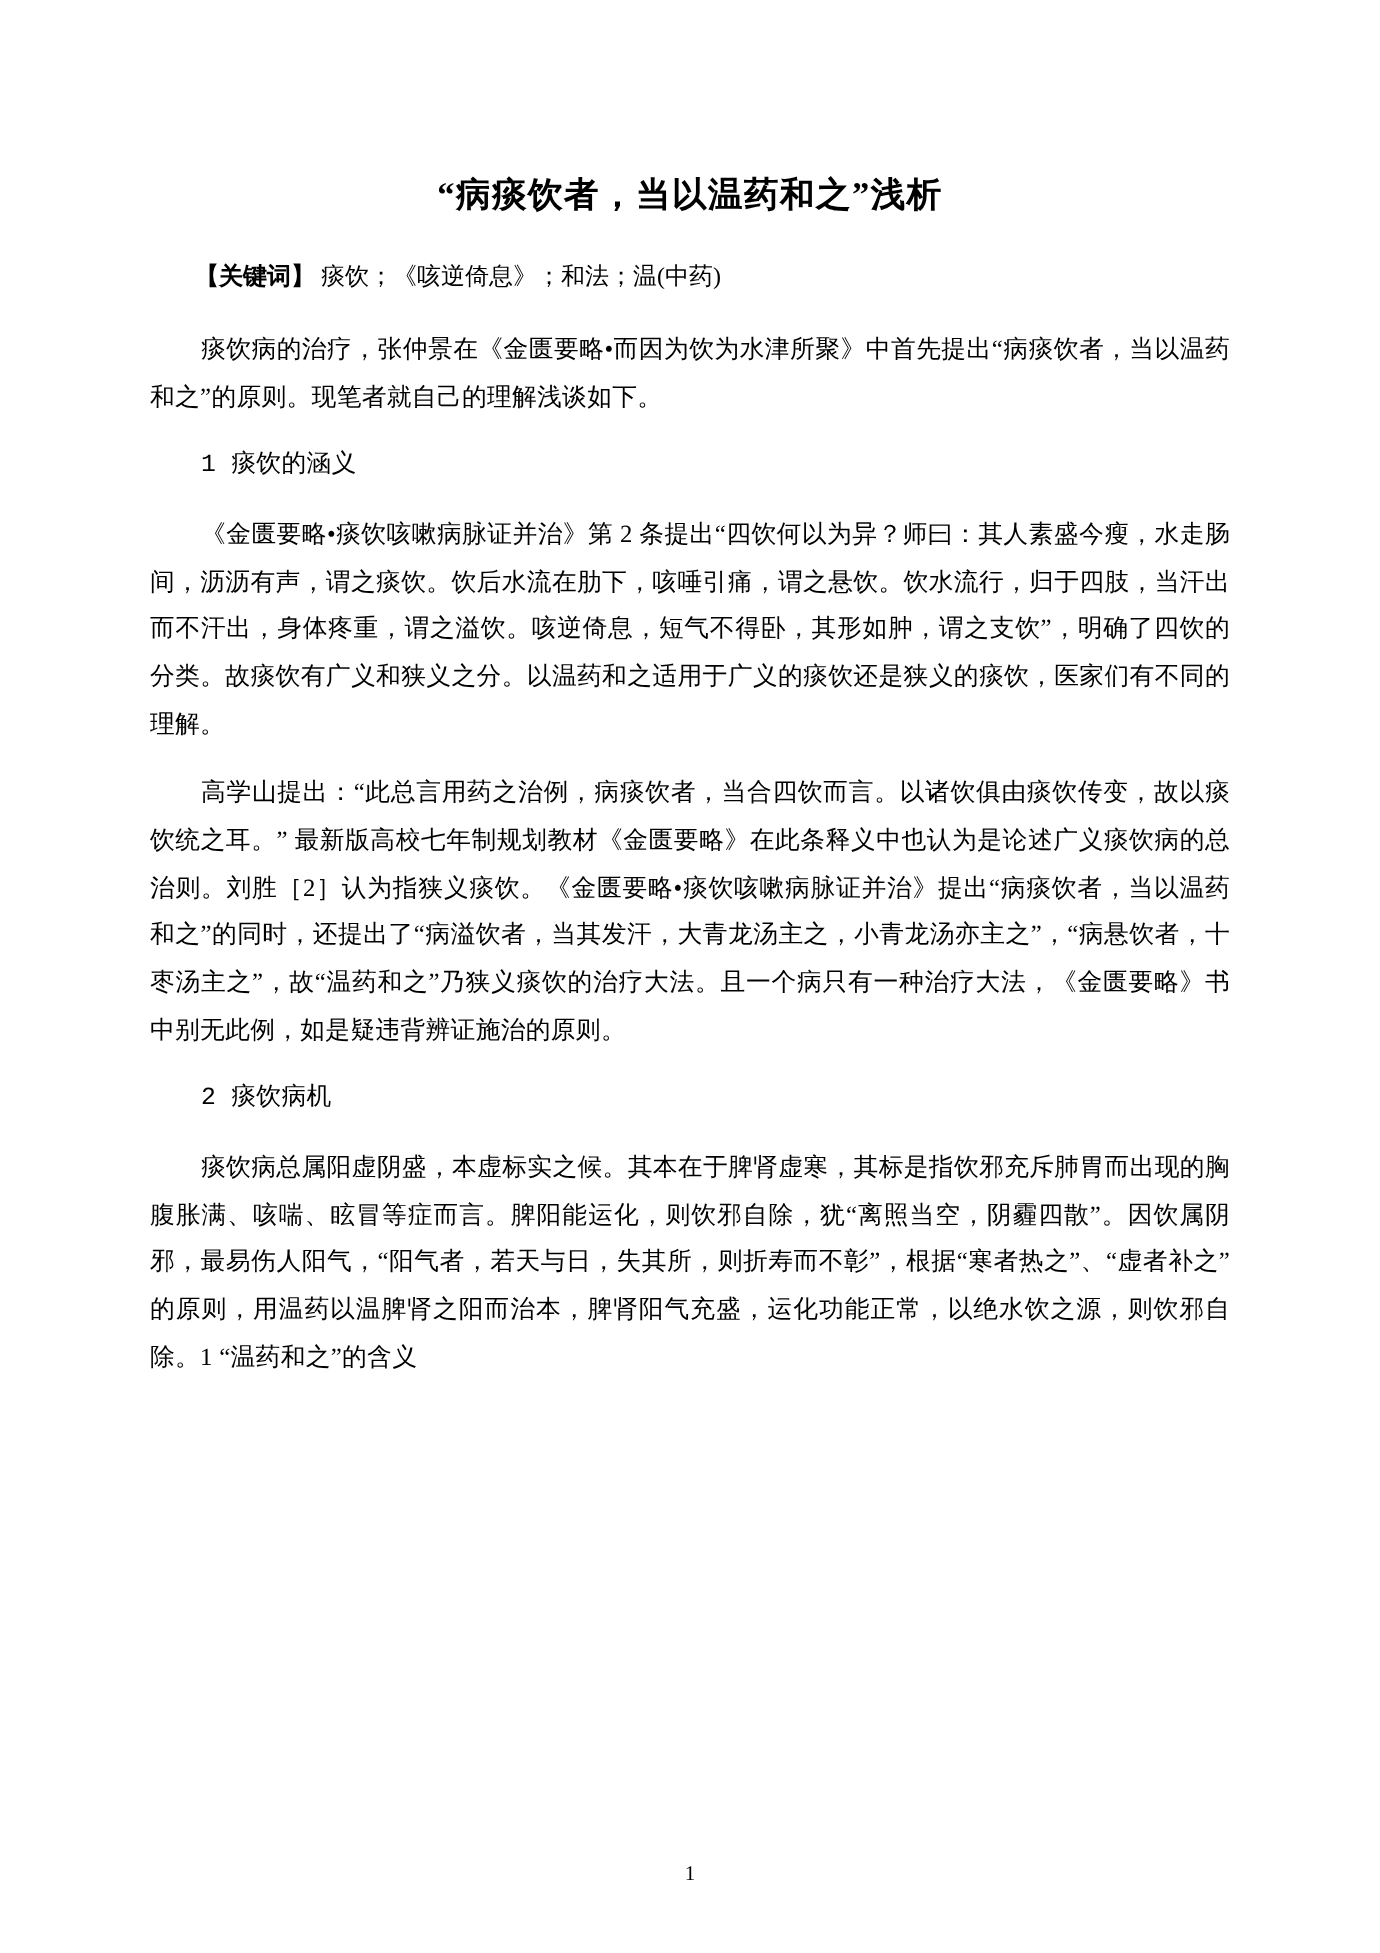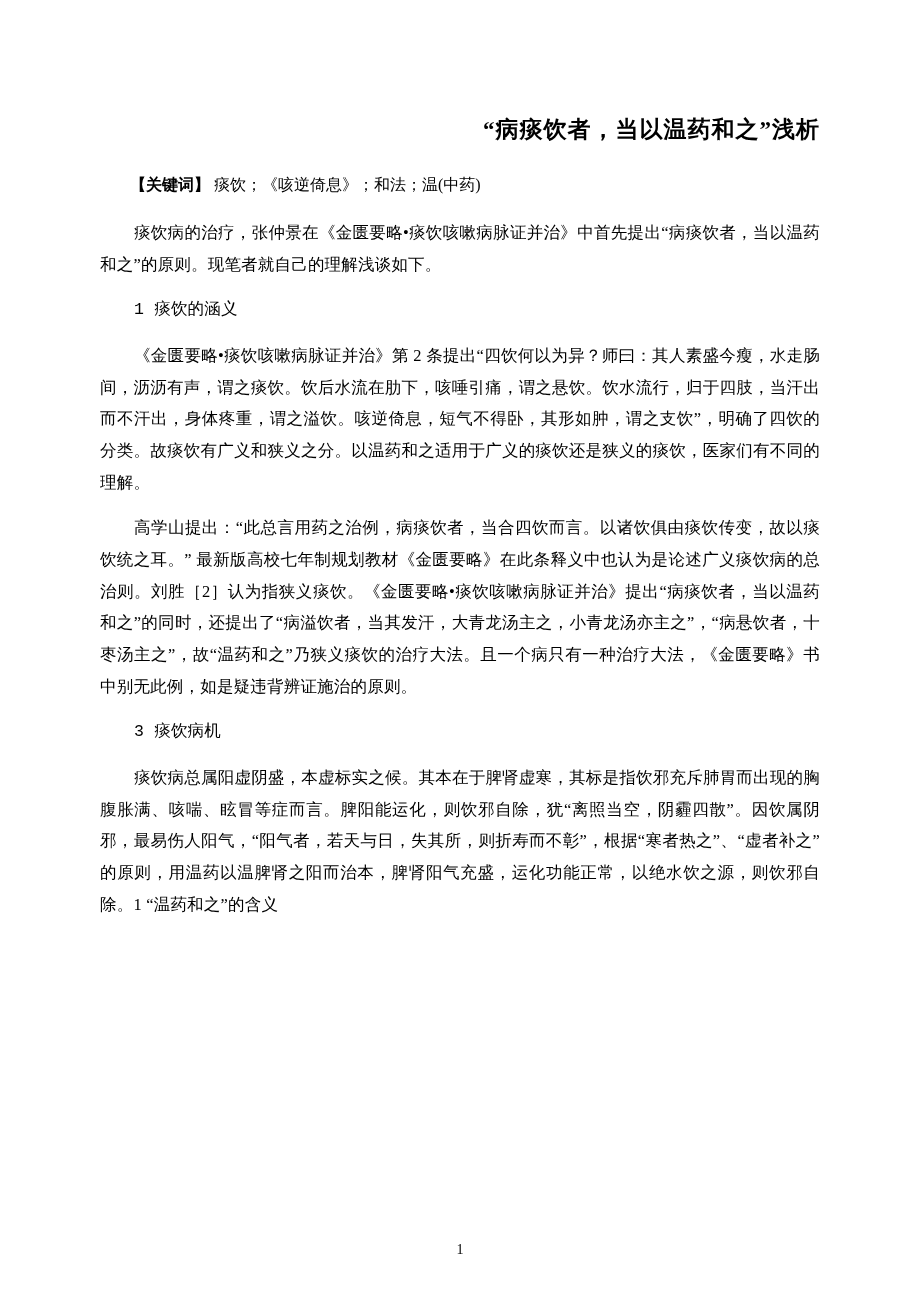--- a/index.html
+++ b/index.html
@@ -12,21 +12,21 @@
     width: 920px;
     height: 1302px;
     background: #ffffff;
     box-sizing: border-box;
     padding: 100px 100px 40px 100px;
     font-family: "Liberation Serif", "DejaVu Serif", serif;
     color: #000000;
     overflow: hidden;
   }
   .doc-title {
-    text-align: right;
+    text-align: center;
     font-size: 23px;
     font-weight: bold;
     letter-spacing: 1px;
     margin: 14px 0 26px 0;
     font-family: "Liberation Serif", "DejaVu Serif", serif;
   }
   .keywords {
     font-size: 16px;
     line-height: 1.75;
     margin: 0 0 18px 0;
@@ -66,22 +66,22 @@
 
 <div class="page">
 
   <h1 class="doc-title">“病痰饮者，当以温药和之”浅析</h1>
 
   <p class="keywords">
     <span class="kw-head">【关键词】</span>
     <span>痰饮；《咳逆倚息》；和法；温(中药)</span>
   </p>
 
-  <p class="body-par">痰饮病的治疗，张仲景在《金匮要略•痰饮咳嗽病脉证并治》中首先提出“病痰饮者，当以温药和之”的原则。现笔者就自己的理解浅谈如下。</p>
+  <p class="body-par">痰饮病的治疗，张仲景在《金匮要略•而因为饮为水津所聚》中首先提出“病痰饮者，当以温药和之”的原则。现笔者就自己的理解浅谈如下。</p>
   <p class="section-head">1 痰饮的涵义</p>
   <p class="body-par">《金匮要略•痰饮咳嗽病脉证并治》第 2 条提出“四饮何以为异？师曰：其人素盛今瘦，水走肠间，沥沥有声，谓之痰饮。饮后水流在肋下，咳唾引痛，谓之悬饮。饮水流行，归于四肢，当汗出而不汗出，身体疼重，谓之溢饮。咳逆倚息，短气不得卧，其形如肿，谓之支饮”，明确了四饮的分类。故痰饮有广义和狭义之分。以温药和之适用于广义的痰饮还是狭义的痰饮，医家们有不同的理解。</p>
   <p class="body-par">高学山提出：“此总言用药之治例，病痰饮者，当合四饮而言。以诸饮俱由痰饮传变，故以痰饮统之耳。” 最新版高校七年制规划教材《金匮要略》在此条释义中也认为是论述广义痰饮病的总治则。刘胜［2］认为指狭义痰饮。《金匮要略•痰饮咳嗽病脉证并治》提出“病痰饮者，当以温药和之”的同时，还提出了“病溢饮者，当其发汗，大青龙汤主之，小青龙汤亦主之”，“病悬饮者，十枣汤主之”，故“温药和之”乃狭义痰饮的治疗大法。且一个病只有一种治疗大法，《金匮要略》书中别无此例，如是疑违背辨证施治的原则。</p>
-  <p class="section-head">3 痰饮病机</p>
+  <p class="section-head">2 痰饮病机</p>
   <p class="body-par">痰饮病总属阳虚阴盛，本虚标实之候。其本在于脾肾虚寒，其标是指饮邪充斥肺胃而出现的胸腹胀满、咳喘、眩冒等症而言。脾阳能运化，则饮邪自除，犹“离照当空，阴霾四散”。因饮属阴邪，最易伤人阳气，“阳气者，若天与日，失其所，则折寿而不彰”，根据“寒者热之”、“虚者补之”的原则，用温药以温脾肾之阳而治本，脾肾阳气充盛，运化功能正常，以绝水饮之源，则饮邪自除。1 “温药和之”的含义</p>
 
   <div class="page-number">1</div>
 
 </div>
 
 </body></html>

